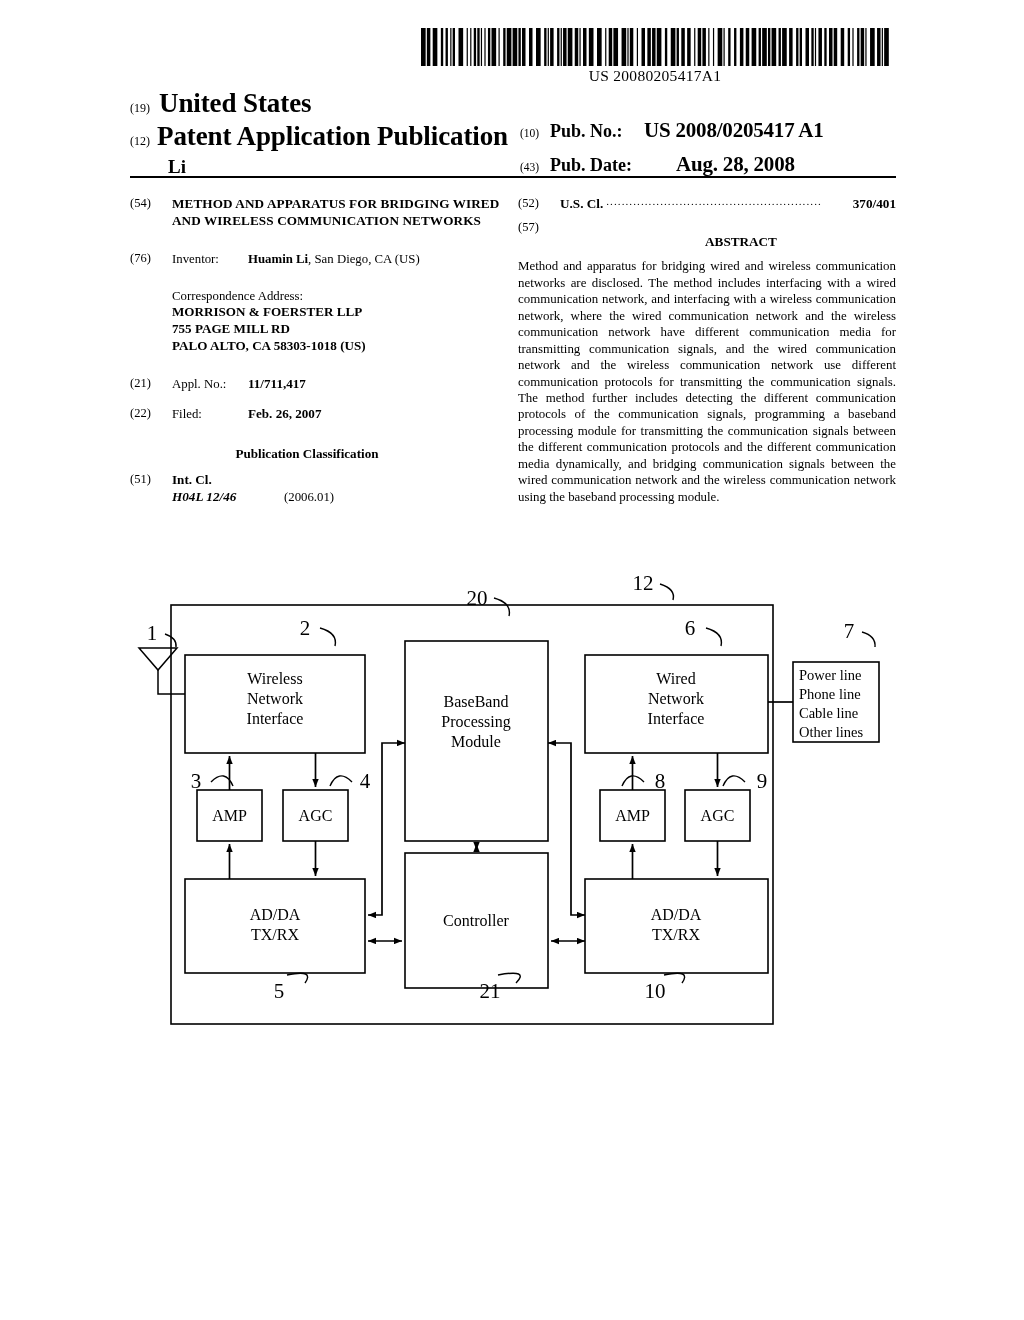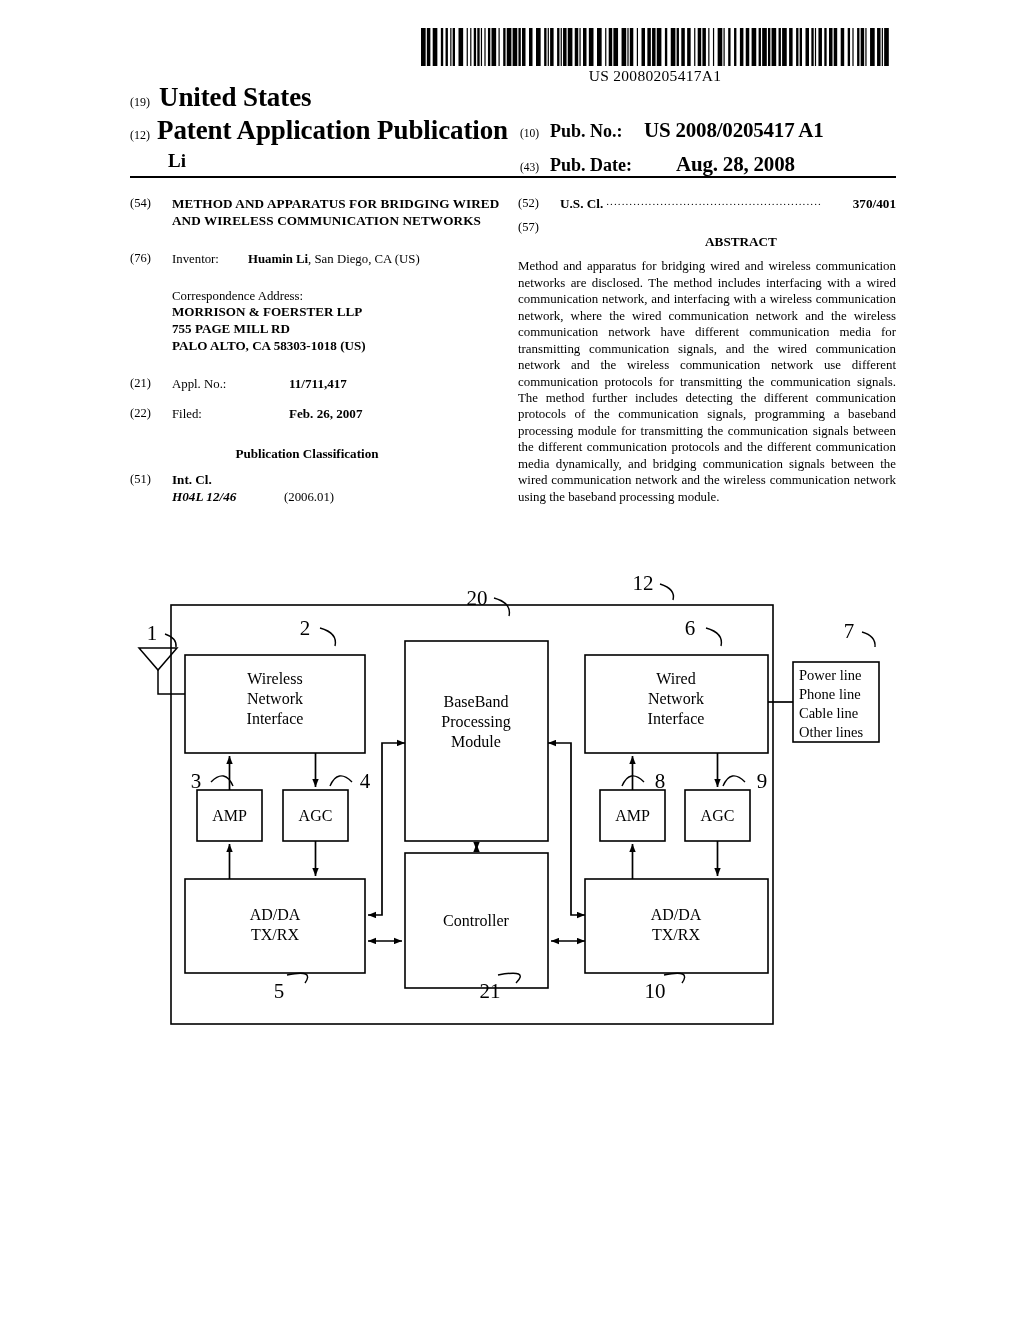--- a/index.html
+++ b/index.html
@@ -35,21 +35,21 @@
     font-size: 15.5px;
     letter-spacing: 0.3px;
     margin-top: 1px;
     white-space: nowrap;
   }
 
   
   #masthead {
     position: absolute;
     left: 130px;
-    top: 82px;
+    top: 88px;
     width: 766px;
   }
   .mh-row {
     display: flex;
     align-items: baseline;
     white-space: nowrap;
   }
   .mh-num {
     font-size: 12px;
     font-family: "Liberation Serif", serif;
@@ -146,21 +146,21 @@
   .inv-name b { font-weight: bold; }
 
   .blk { margin-top: 21px; }
   .blk-sm { margin-top: 14px; }
 
   .addr-line { line-height: 1.28; }
   .addr-line.b { font-weight: bold; font-size: 13.1px; }
 
   .kv-row { display: flex; }
   .kv-key { width: 76px; flex: 0 0 76px; }
-  .kv-val { font-weight: bold; font-size: 13.1px; margin-left: 41px; }
+  .kv-val { font-weight: bold; font-size: 13.1px; }
 
   #pub-class-head {
     text-align: center;
     font-weight: bold;
     font-size: 13.1px;
     margin-top: 24px;
     margin-bottom: 9px;
     padding-right: 18px;
   }
 

